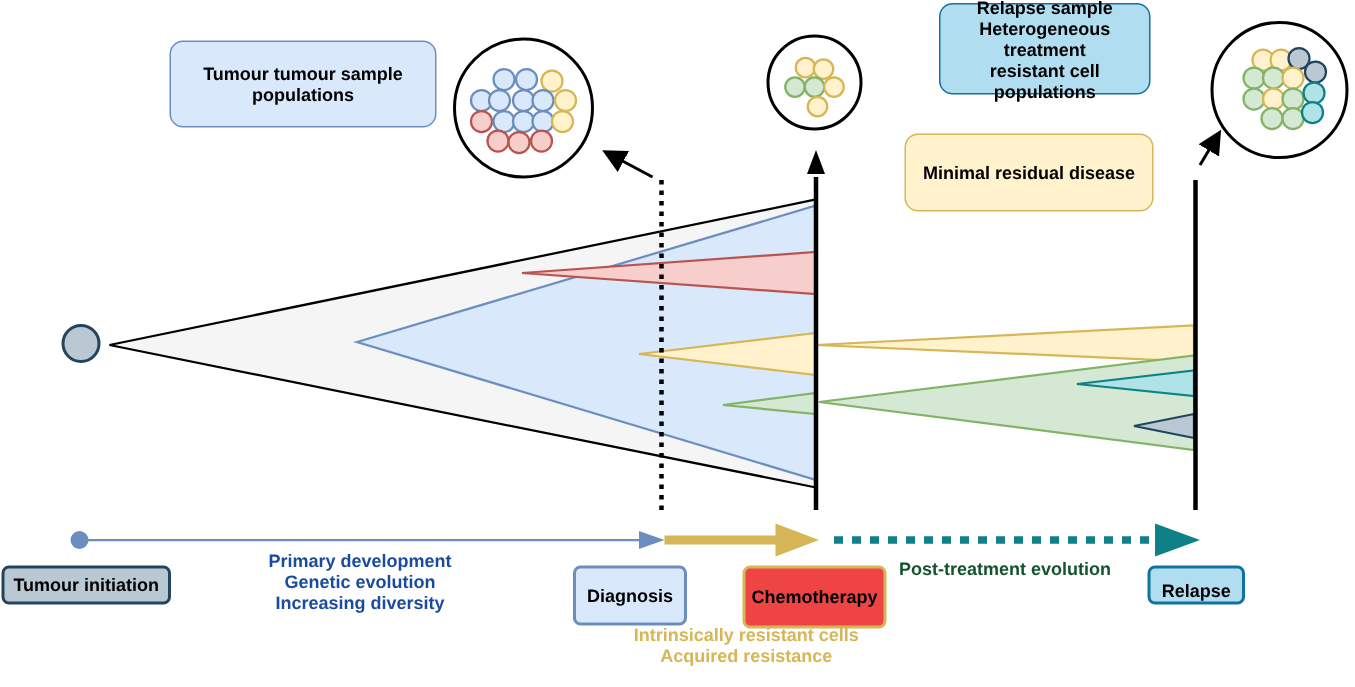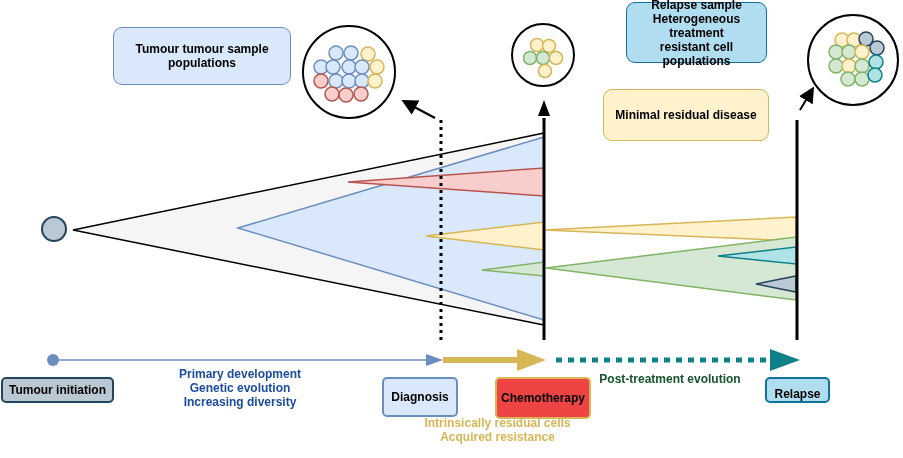--- a/index.html
+++ b/index.html
@@ -131,18 +131,18 @@
 <div class="stage" style="left:765px;top:377px;width:65px;height:26px;background:#b1ddf0;border-color:#10739e;align-items:flex-end;">
   <span>Relapse</span>
 </div>
 
 <div class="note" style="left:160px;top:367px;width:160px;color:#1a4b9c;">
   <span class="line">Primary development</span>
   <span class="line">Genetic evolution</span>
   <span class="line">Increasing diversity</span>
 </div>
 <div class="note" style="left:400px;top:416px;width:195px;color:#d6b656;">
-  <span class="line">Intrinsically residual cells</span>
+  <span class="line">Intrinsically resistant cells</span>
   <span class="line">Acquired resistance</span>
 </div>
 <div class="note" style="left:588px;top:372px;width:164px;color:#14532d;">
   <span class="line">Post-treatment evolution</span>
 </div>
 
 </body></html>

